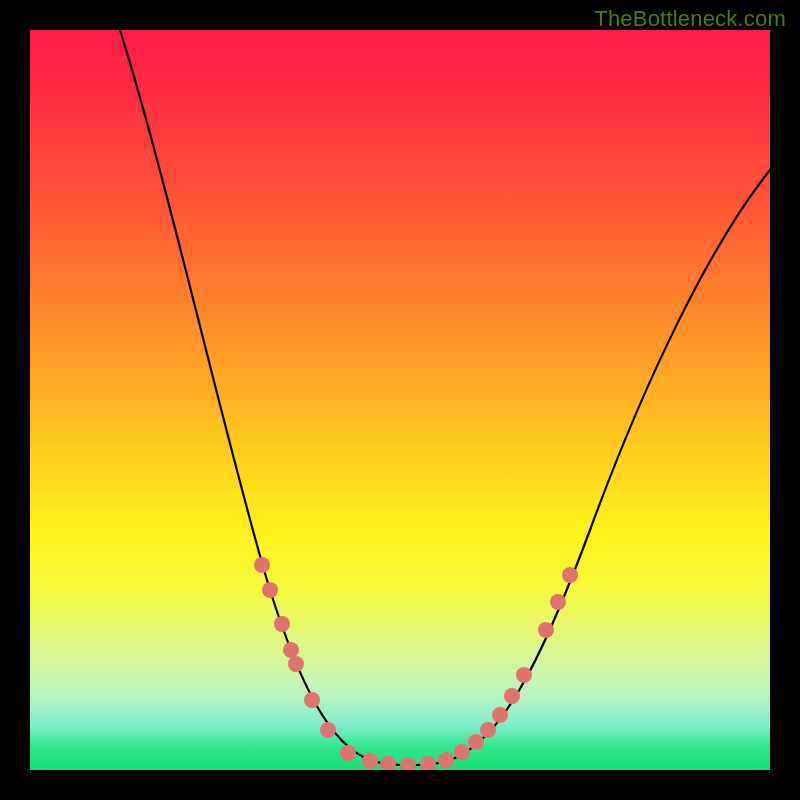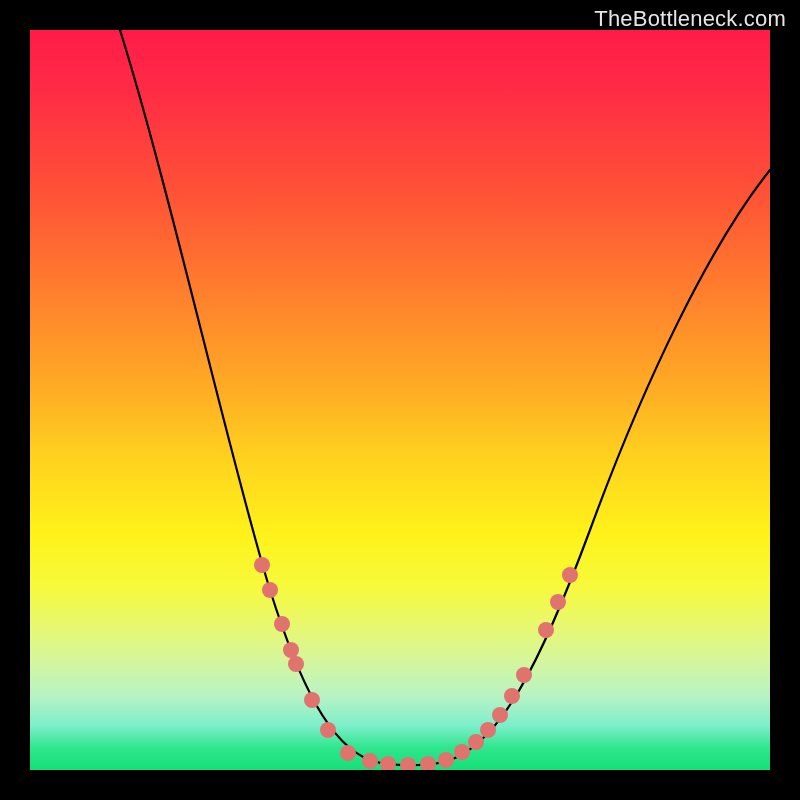--- a/index.html
+++ b/index.html
@@ -45,21 +45,21 @@
       #b8f3c4 90%,
       #7deecb 94%,
       #2fe68c 97%,
       #16df78 100%
     );
   }
   .watermark {
     position: absolute;
     top: 6px;
     right: 14px;
-    color: #e5e5e5;
+    color: #4d7c0f;
     font-size: 22px;
     font-weight: 500;
     letter-spacing: 0.2px;
     user-select: none;
     text-align: right;
   }
   svg.curve {
     position: absolute;
     inset: 0;
   }

